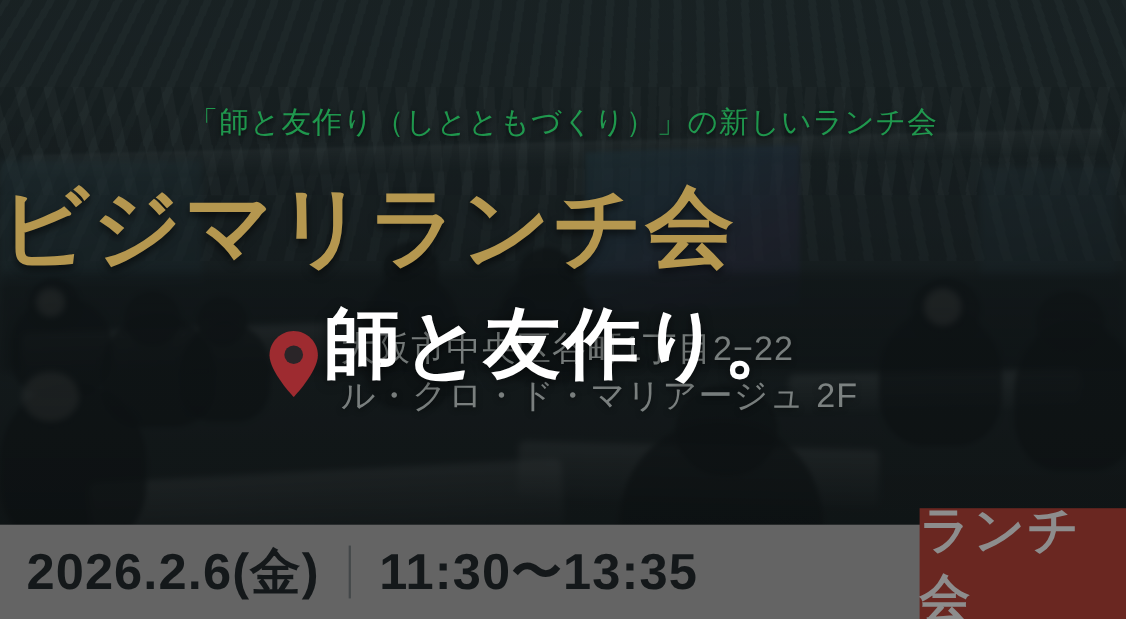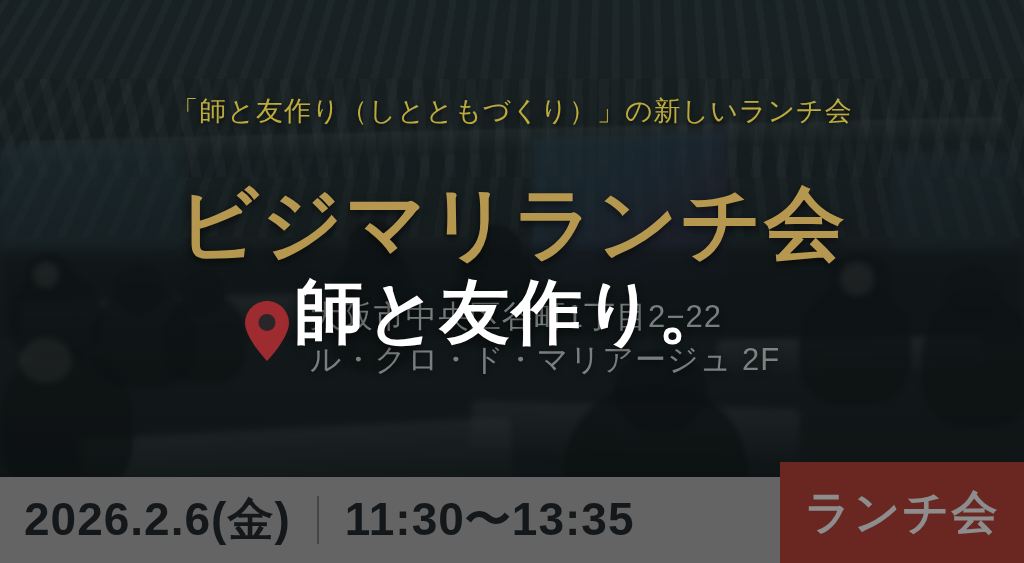--- a/index.html
+++ b/index.html
@@ -154,40 +154,38 @@
   }
   .subtitle {
     position: absolute;
     top: 93px;
     left: 0;
     width: 100%;
     text-align: center;
     font-family: "Liberation Serif", "DejaVu Serif", serif;
     font-size: 27px;
     letter-spacing: 1px;
-    color: #fde047;
+    color: #22c55e;
     opacity: 0.72;
     text-shadow: 0 2px 5px rgba(0,0,0,0.85);
     white-space: nowrap;
   }
   .maintitle {
     position: absolute;
     top: 168px;
     left: 0;
     width: 100%;
-    text-align: center;
     font-family: "Liberation Serif", "DejaVu Serif", serif;
     font-weight: bold;
     font-size: 80px;
     line-height: 1;
     letter-spacing: 2px;
     color: #b5974f;
     text-shadow: 0 3px 8px rgba(0,0,0,0.6);
     white-space: nowrap;
-    margin-top: 16px;
   }
   .venue {
     position: absolute;
     top: 296px;
     left: 0;
     width: 100%;
     display: flex;
     align-items: flex-start;
     justify-content: center;
     gap: 20px;
@@ -251,21 +249,21 @@
   .bar-sep {
     width: 2px;
     height: 48px;
     background: #3b4042;
     opacity: 0.8;
   }
   .badge {
     position: absolute;
     right: 0;
     bottom: 0;
-    width: 244px;
+    width: 188px;
     height: 101px;
     background: #6a2721;
     display: flex;
     align-items: center;
     justify-content: center;
     font-family: "Liberation Sans", sans-serif;
     font-weight: bold;
     font-size: 46px;
     letter-spacing: 2px;
     color: #8d8d8d;

